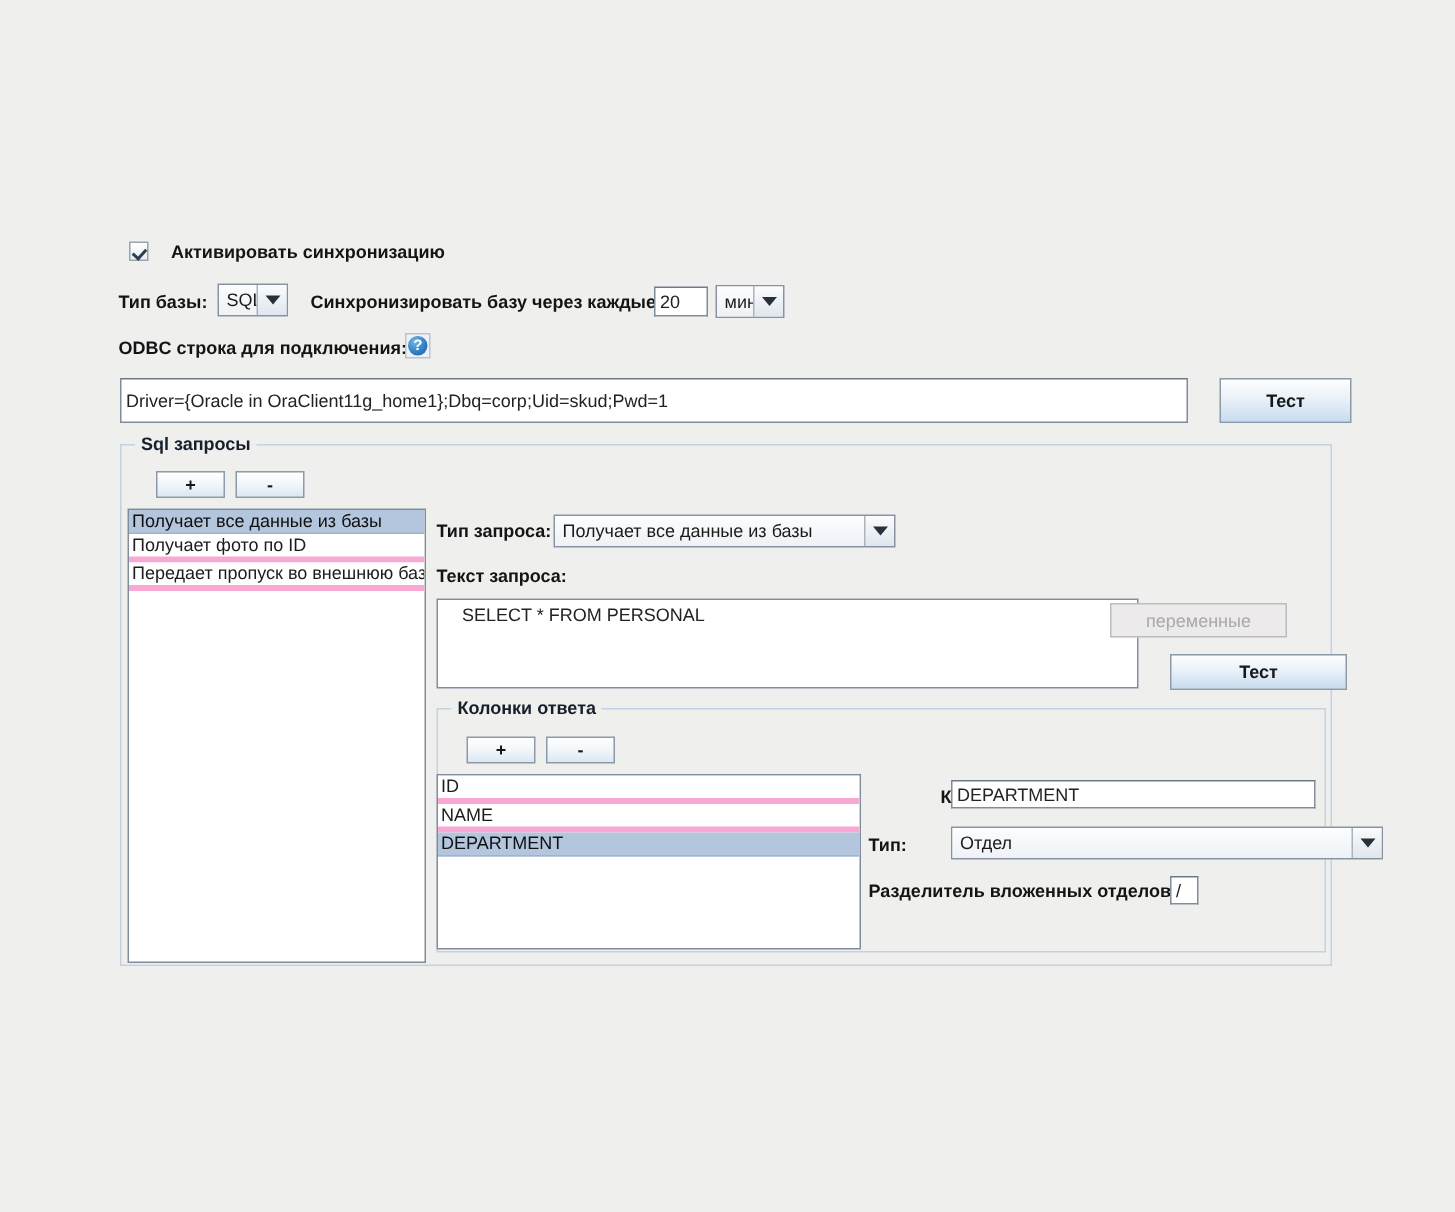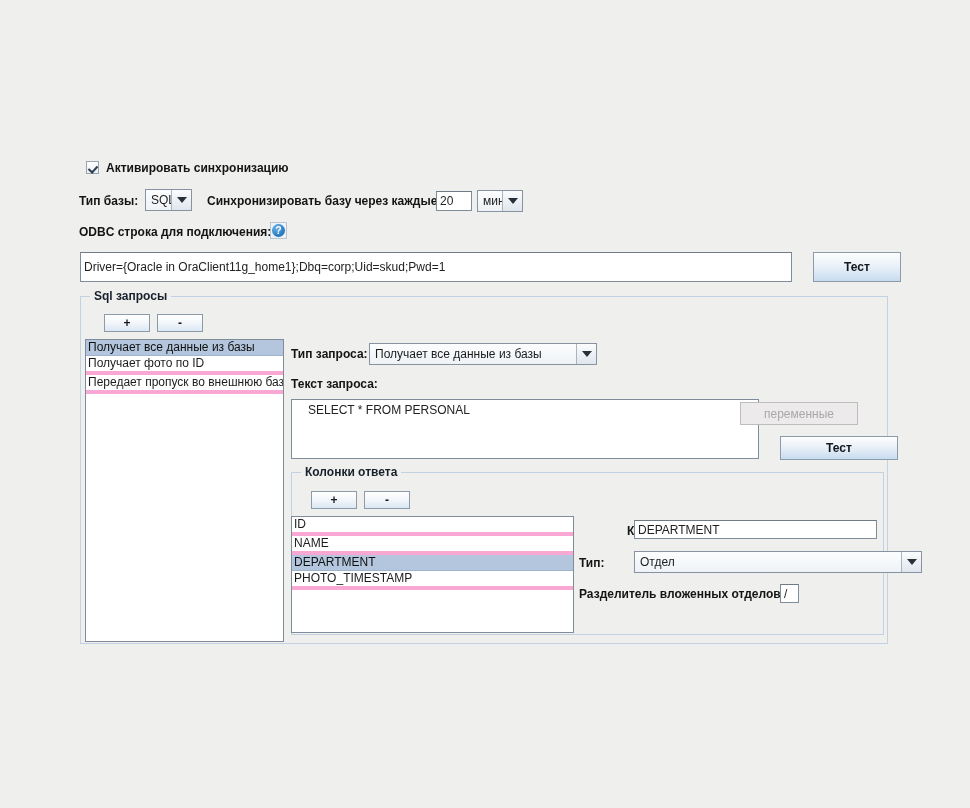--- a/index.html
+++ b/index.html
@@ -31,21 +31,21 @@
     color: #141414;
     white-space: nowrap;
     line-height: 1;
   }
 
   .checkbox-row {
     position: absolute;
     left: 86px; top: 161px;
     display: flex;
     align-items: center;
-    gap: 7px;
+    gap: 15px;
   }
   .checkbox {
     width: 13px; height: 13px;
     box-sizing: border-box;
     border: 1px solid #9aa4ad;
     background: linear-gradient(#ffffff, #e9eef3);
     position: relative;
     flex: none;
   }
   .checkbox::after {
@@ -293,21 +293,20 @@
     <span class="gtitle">Колонки ответа</span>
   </div>
 
   <div class="btn small" style="position:absolute; left:297px; top:491px; width:46px; height:18px;">+</div>
   <div class="btn small" style="position:absolute; left:350px; top:491px; width:46px; height:18px;">-</div>
 
   <div class="listbox" style="left:291px; top:516px; width:283px; height:117px;">
     <div class="row">ID</div>
     <div class="row">NAME</div>
     <div class="row sel">DEPARTMENT</div>
-    <div class="row">PHOTO_TIMESTAMP</div>
   </div>
 
   <span class="lbl" style="position:absolute; left:579px; top:525px;padding-left:48px;">Колонка:</span>
 
   <input class="tf" style="position: absolute; left: 634px; top: 520px; width: 243px; height: 19px;" value="DEPARTMENT">
 
   <span class="lbl" style="position:absolute; left:579px; top:557px;">Тип:</span>
 
   <div class="combo" style="position:absolute; left:634px; top:551px; width:288px;">
     <span class="cval">Отдел</span>

